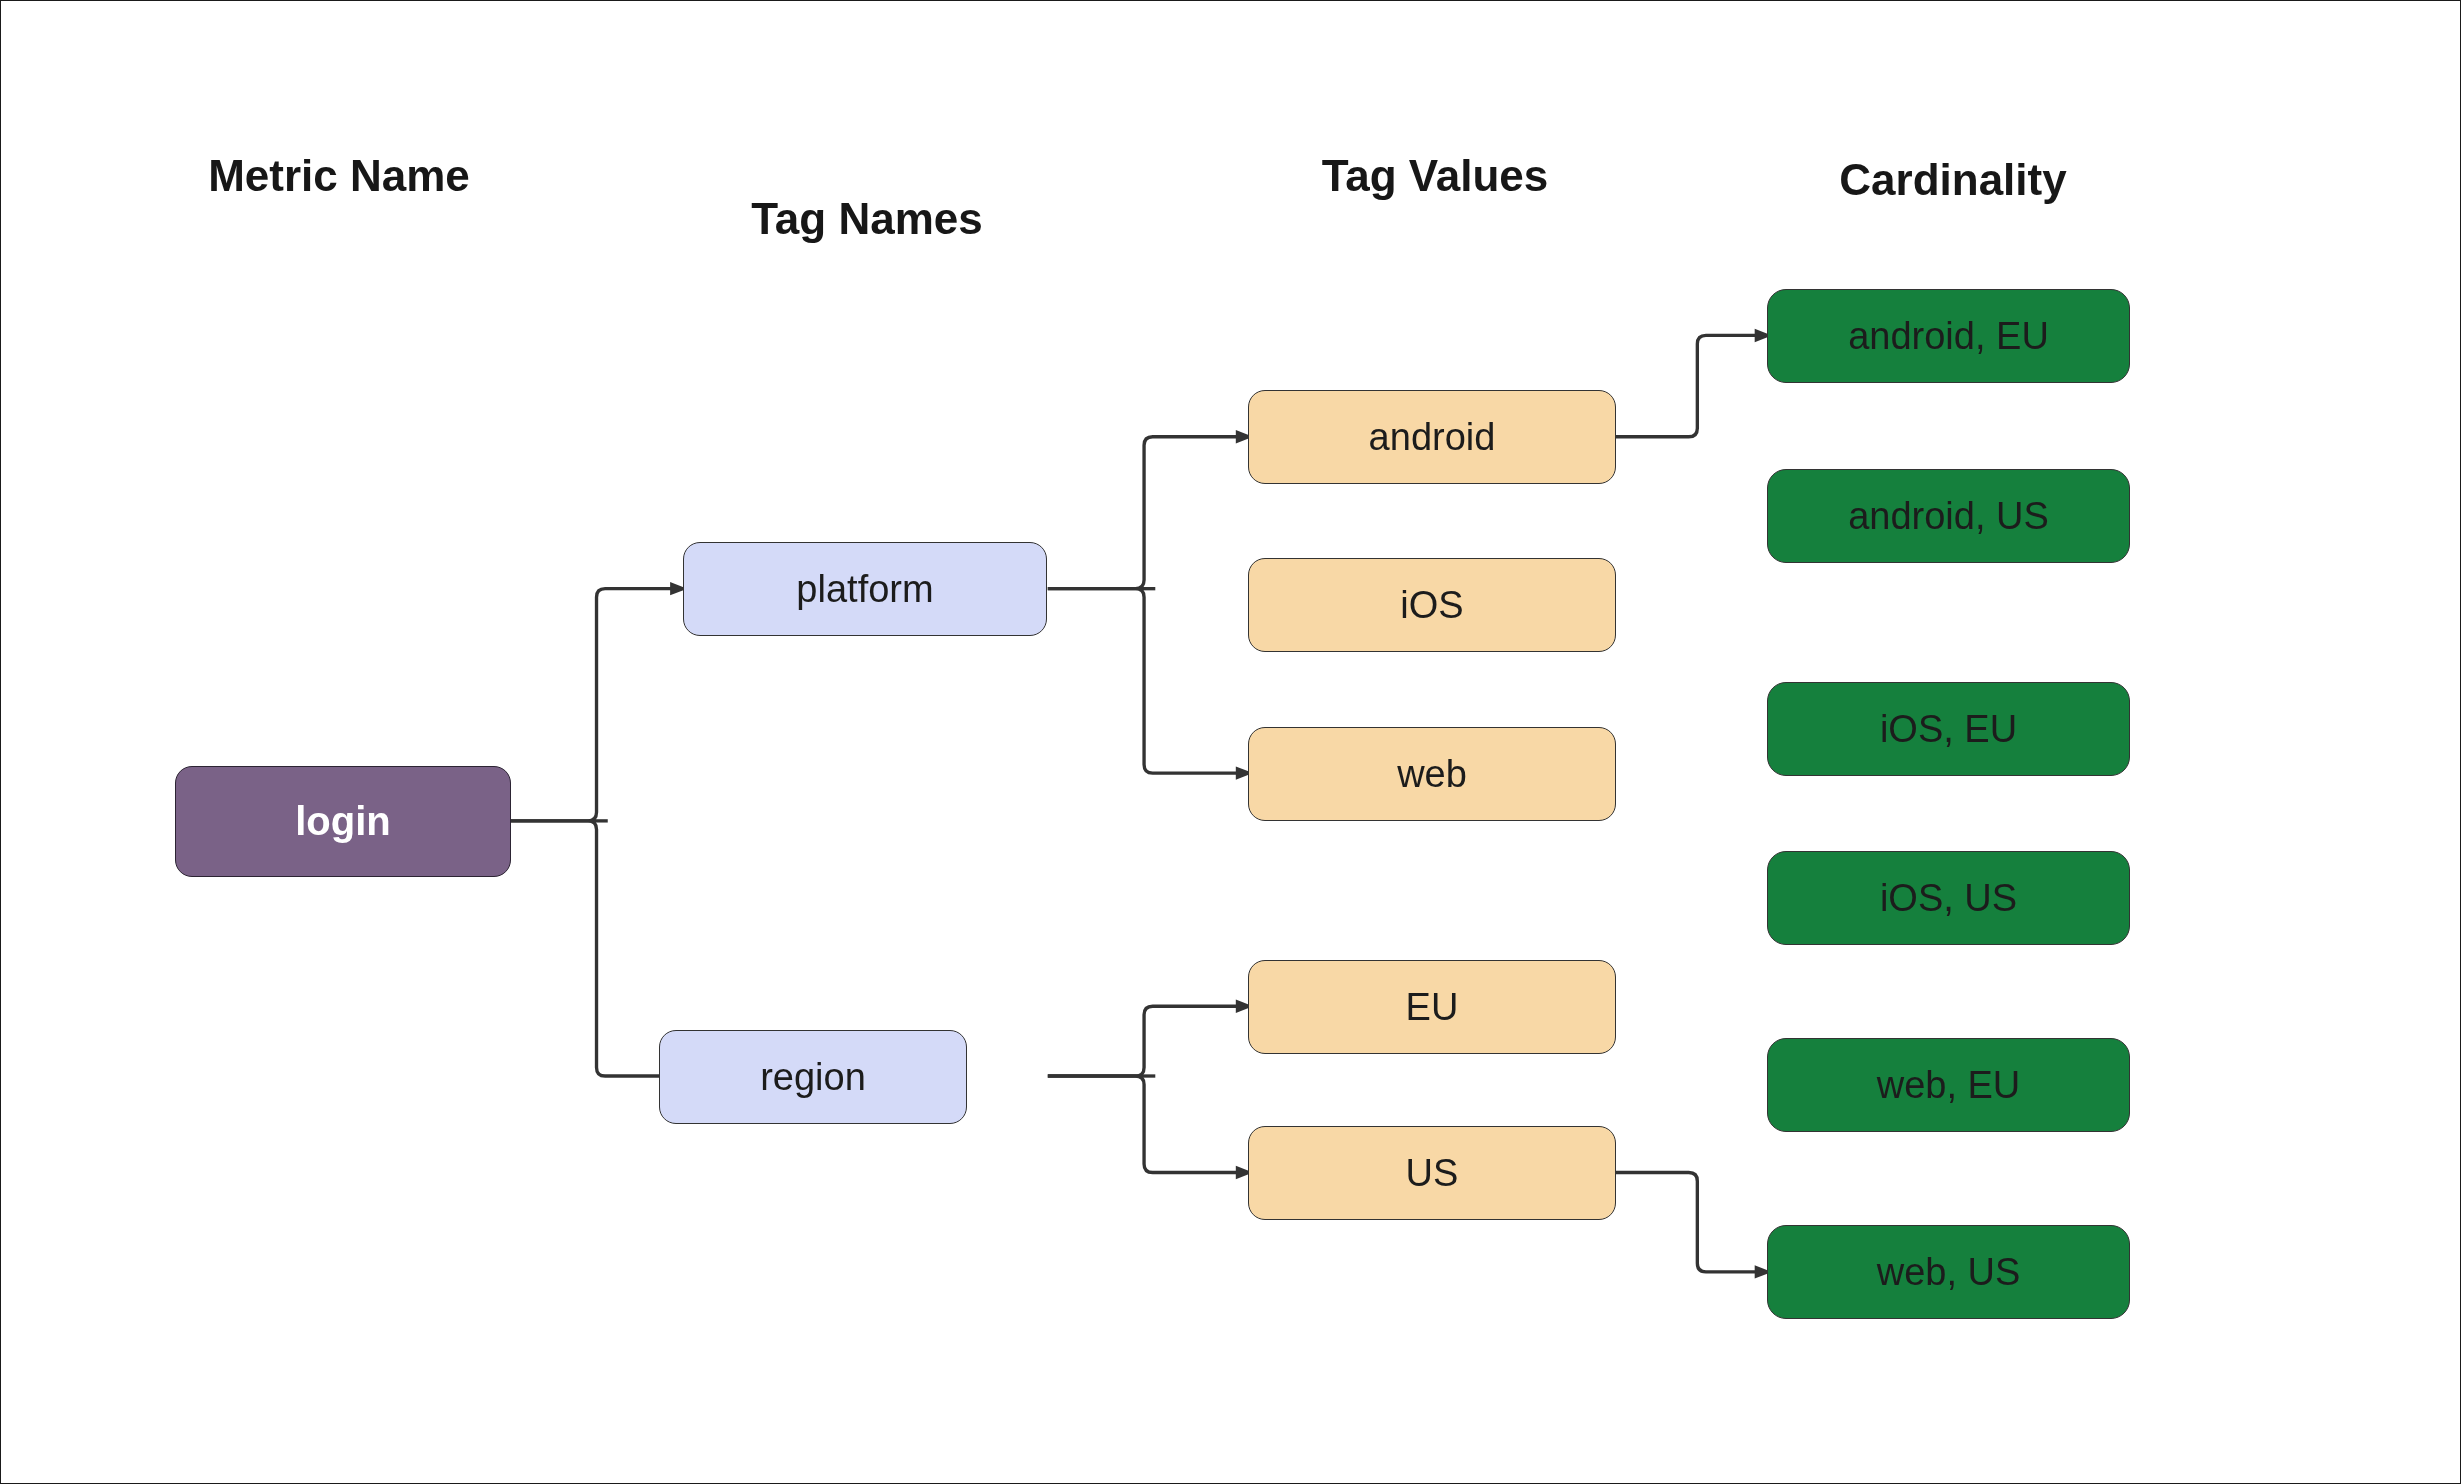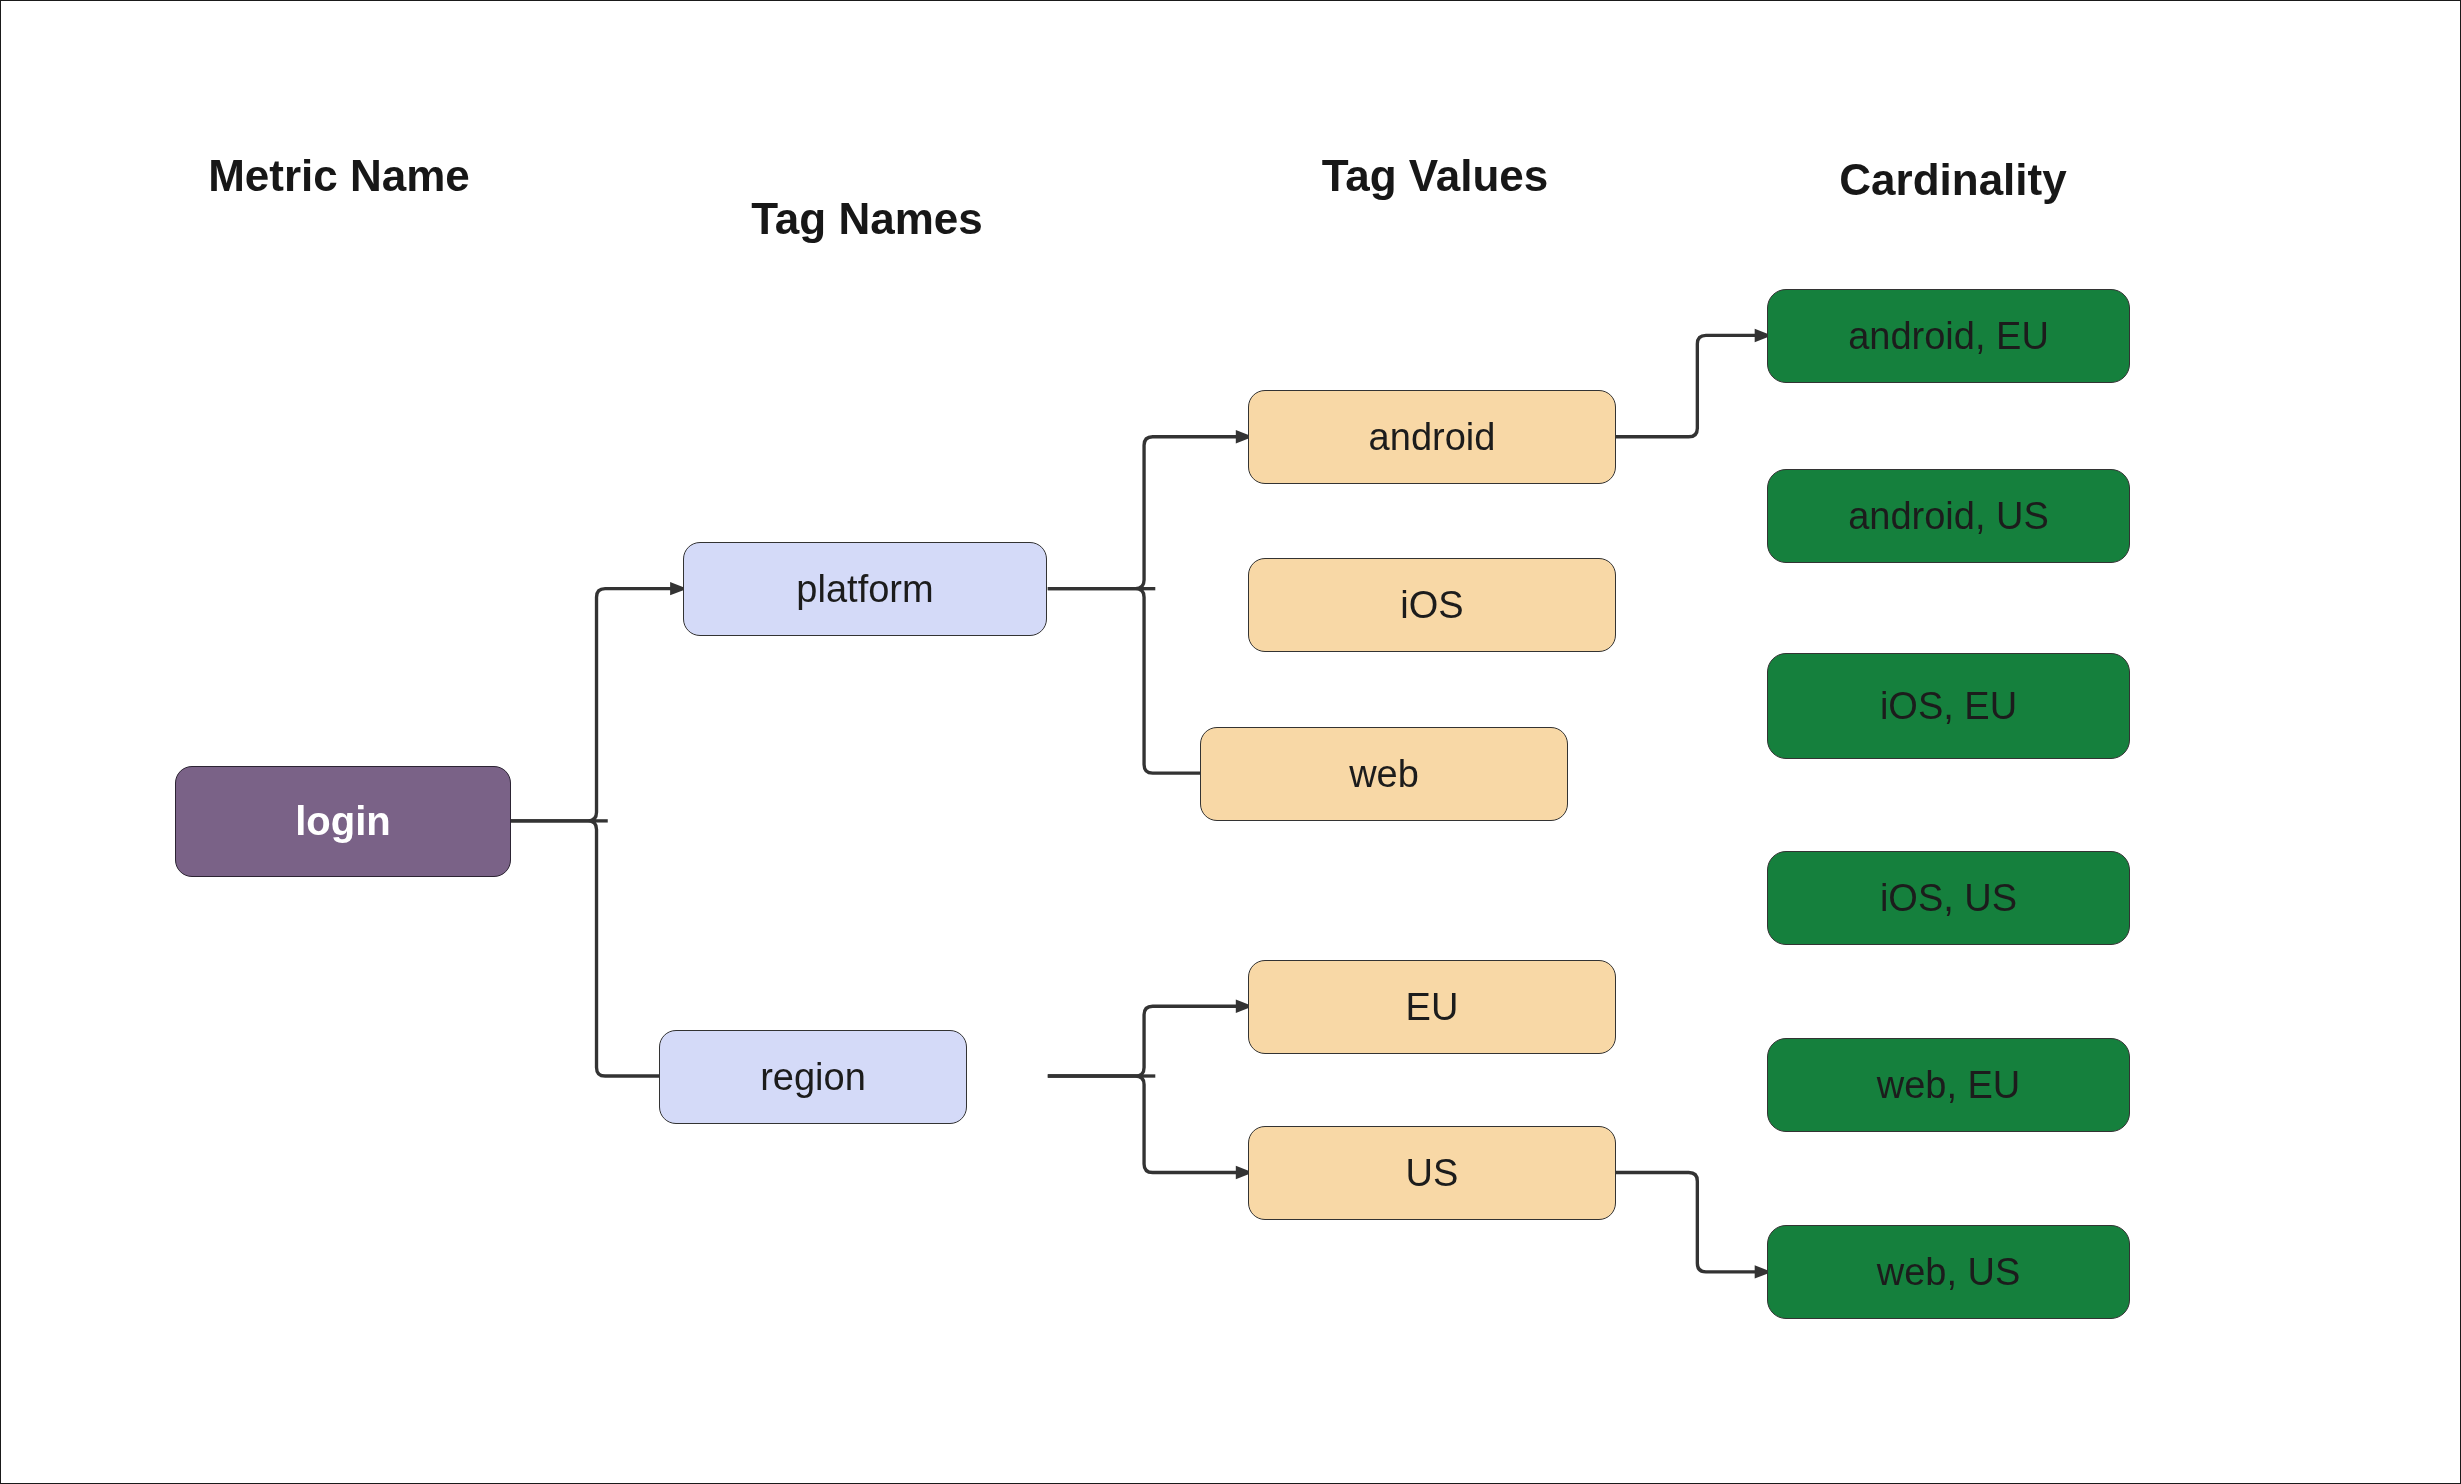--- a/index.html
+++ b/index.html
@@ -104,37 +104,37 @@
 <div class="node tagname" style="left:658px; top:1029px; width:308px; height:94px;text-align:right;">
   <span>region</span>
 </div>
 
 <div class="node tagvalue" style="left:1247px; top:389px; width:368px; height:94px;">
   <span>android</span>
 </div>
 <div class="node tagvalue" style="left:1247px; top:557px; width:368px; height:94px;">
   <span>iOS</span>
 </div>
-<div class="node tagvalue" style="left:1199px; top:726px; width:368px; height:94px;text-align:center;">
+<div class="node tagvalue" style="left:1247px; top:726px; width:368px; height:94px;text-align:center;">
   <span>web</span>
 </div>
 <div class="node tagvalue" style="left:1247px; top:959px; width:368px; height:94px;">
   <span>EU</span>
 </div>
 <div class="node tagvalue" style="left:1247px; top:1125px; width:368px; height:94px;">
   <span>US</span>
 </div>
 
 <div class="node card" style="left:1766px; top:288px; width:363px; height:94px;">
   <span>android, EU</span>
 </div>
 <div class="node card" style="left:1766px; top:468px; width:363px; height:94px;">
   <span>android, US</span>
 </div>
-<div class="node card" style="left:1766px; top:652px; width:363px; height:106px;">
+<div class="node card" style="left:1766px; top:681px; width:363px; height:94px;">
   <span>iOS, EU</span>
 </div>
 <div class="node card" style="left:1766px; top:850px; width:363px; height:94px;">
   <span>iOS, US</span>
 </div>
 <div class="node card" style="left:1766px; top:1037px; width:363px; height:94px;">
   <span>web, EU</span>
 </div>
 <div class="node card" style="left:1766px; top:1224px; width:363px; height:94px;">
   <span>web, US</span>

